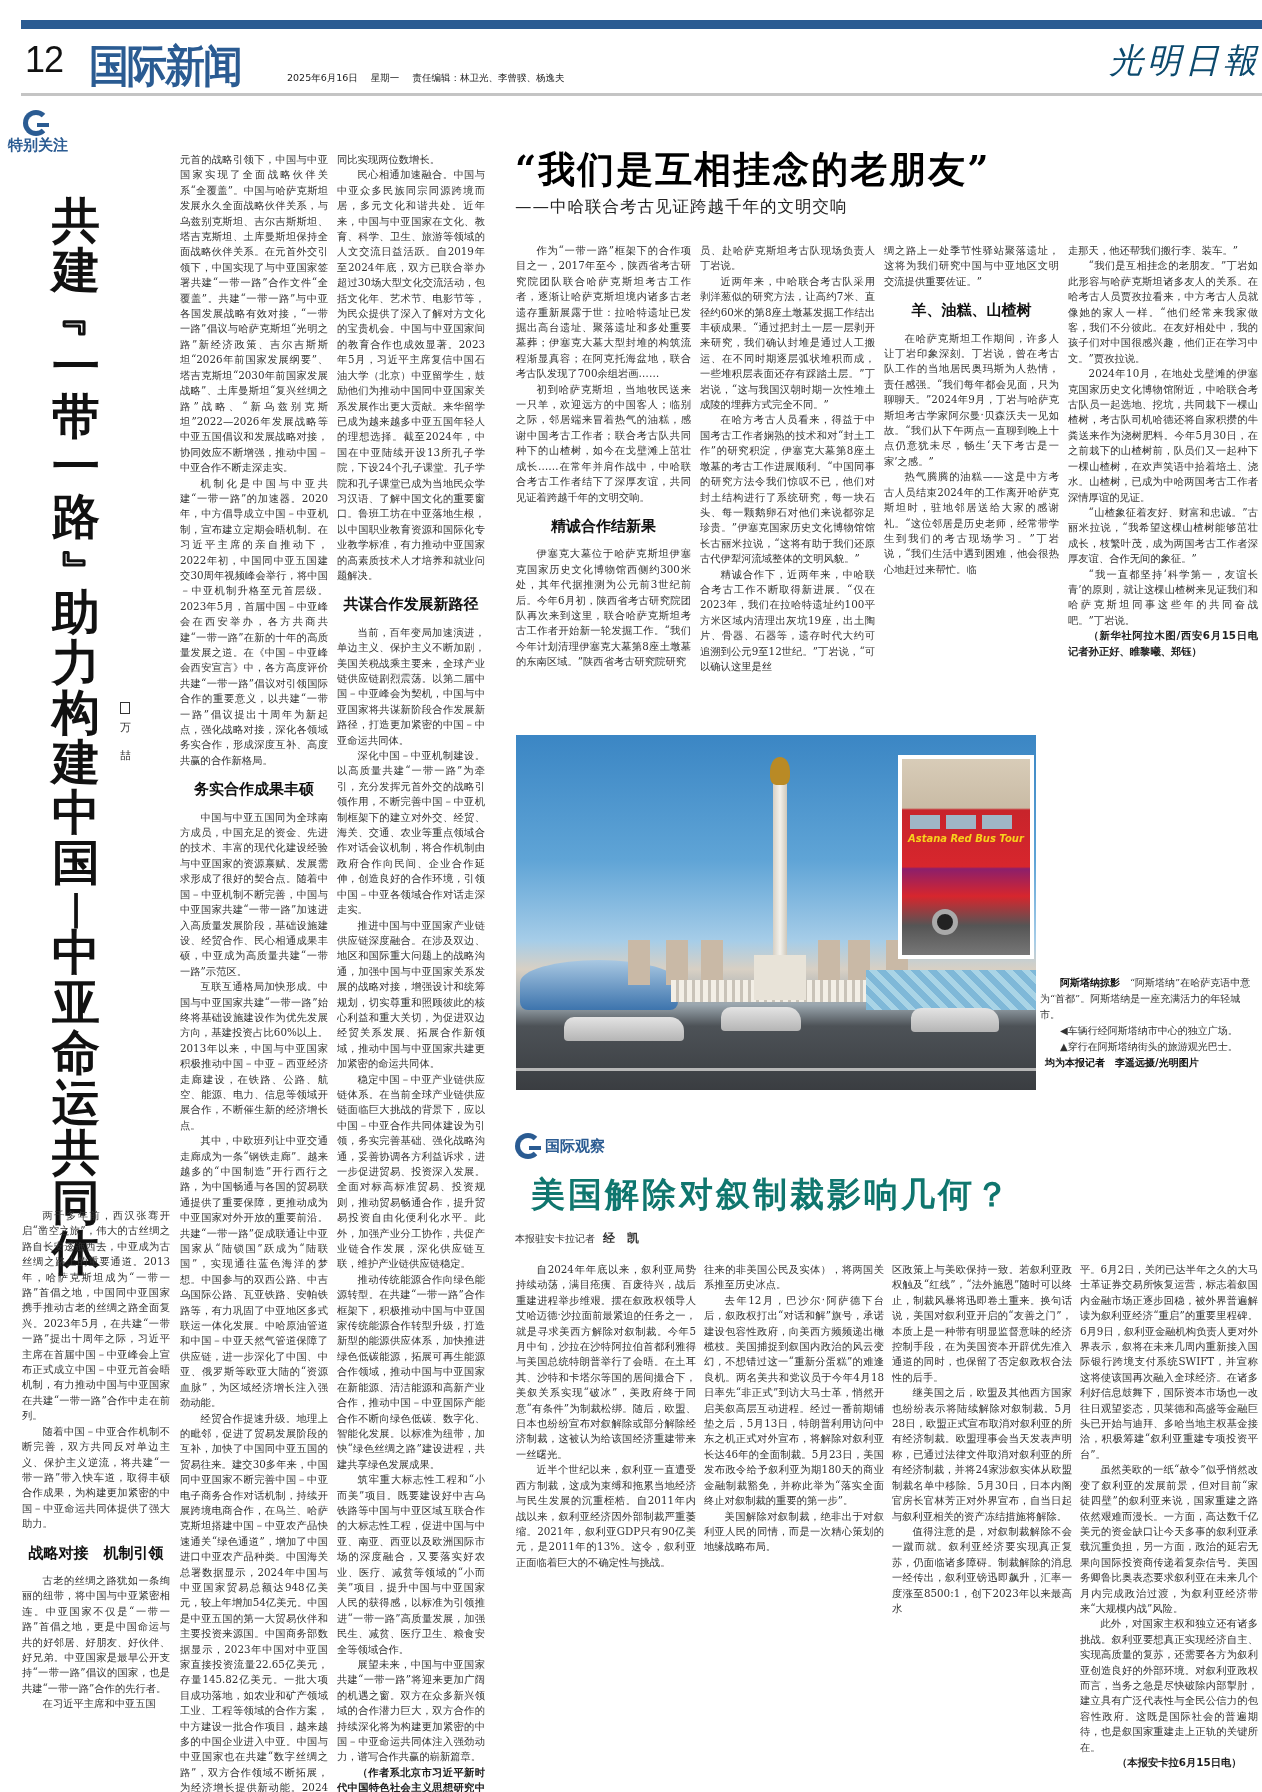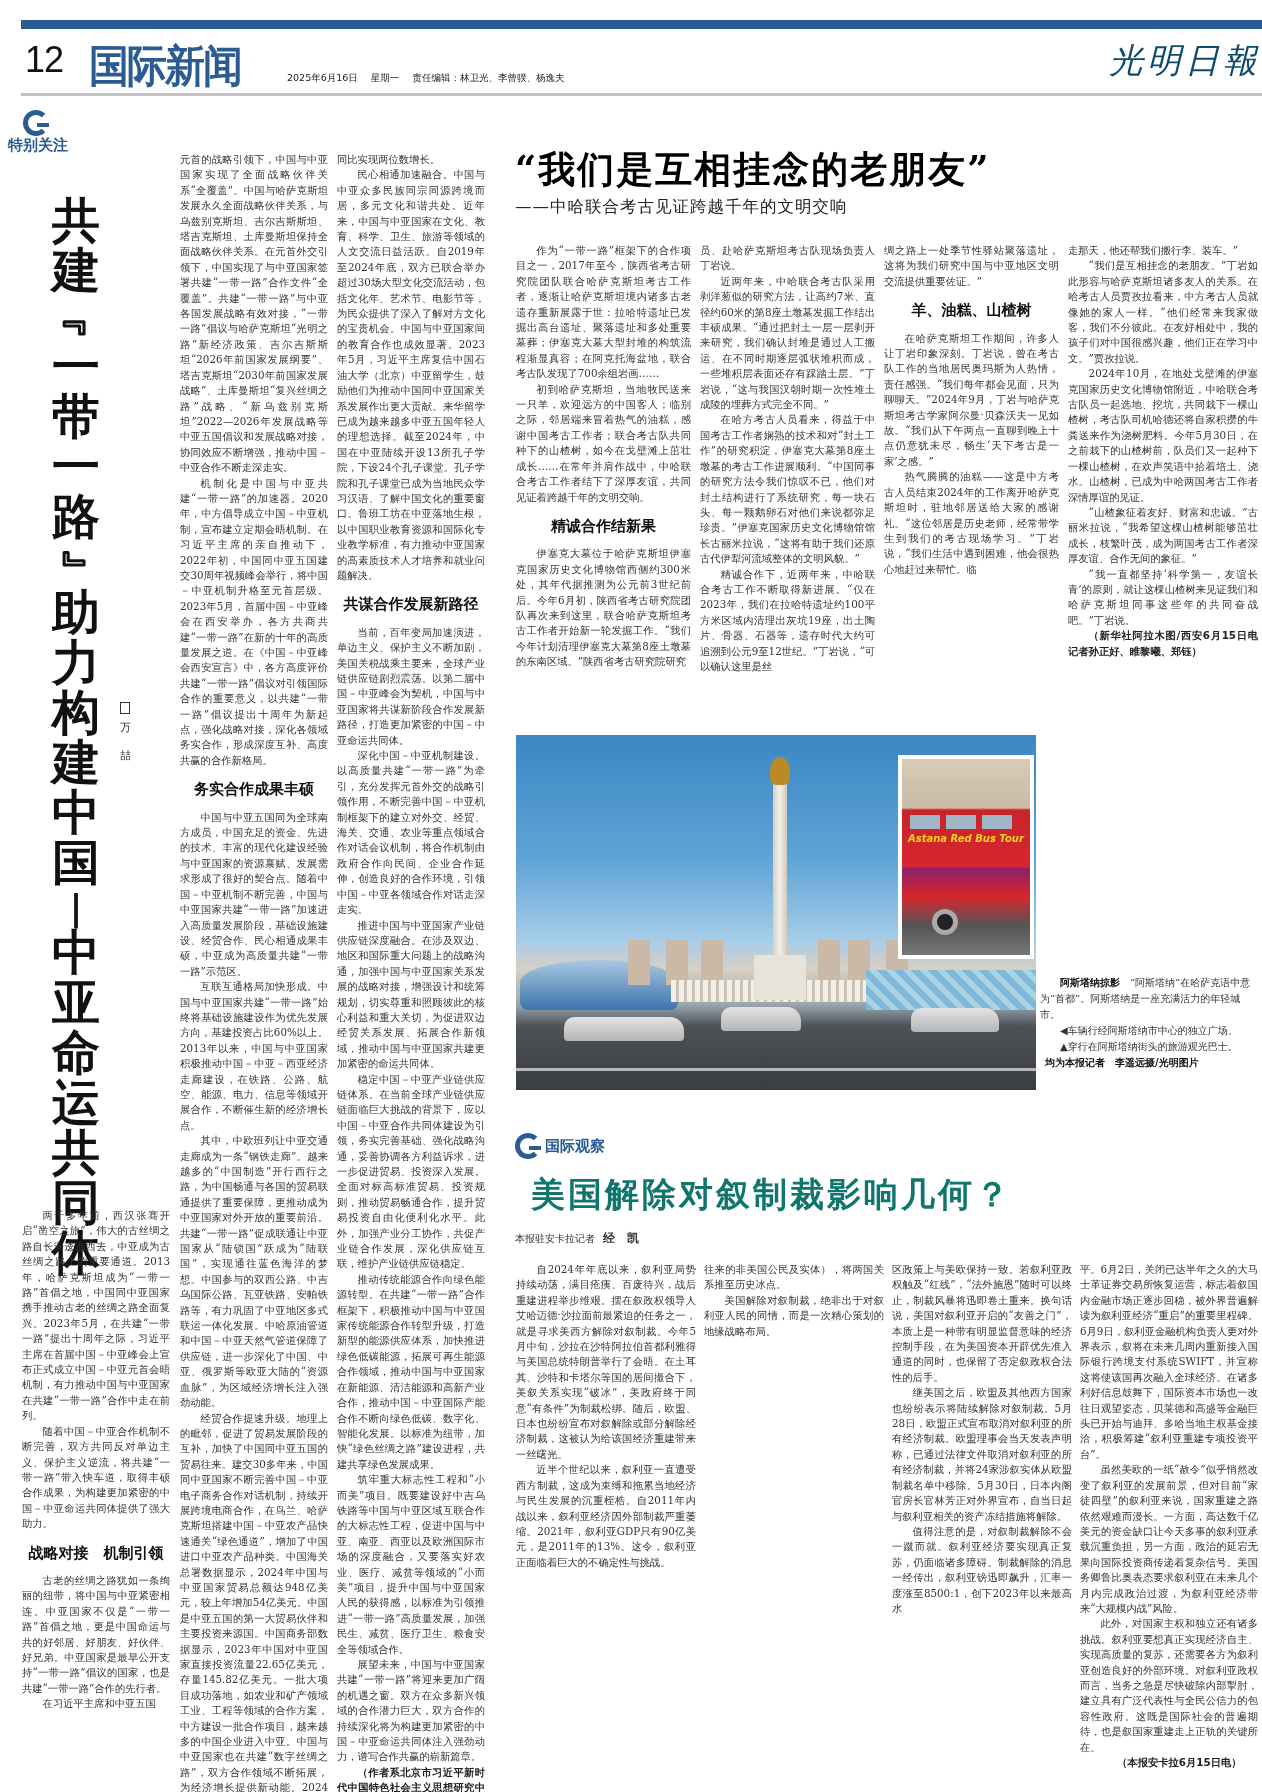--- a/index.html
+++ b/index.html
@@ -219,20 +219,21 @@
 <div class="byline-2">
   <span>本报驻安卡拉记者</span><b>经凯</b>
 </div>
 
 <div class="col-text" style="left:516px; top:1262px; width:180px; height:530px;">
   <p>自2024年年底以来，叙利亚局势持续动荡，满目疮痍、百废待兴，战后重建进程举步维艰。摆在叙政权领导人艾哈迈德·沙拉面前最紧迫的任务之一，就是寻求美西方解除对叙制裁。今年5月中旬，沙拉在沙特阿拉伯首都利雅得与美国总统特朗普举行了会晤。在土耳其、沙特和卡塔尔等国的居间撮合下，美叙关系实现“破冰”，美政府终于同意“有条件”为制裁松绑。随后，欧盟、日本也纷纷宣布对叙解除或部分解除经济制裁，这被认为给该国经济重建带来一丝曙光。</p>
   <p>近半个世纪以来，叙利亚一直遭受西方制裁，这成为束缚和拖累当地经济与民生发展的沉重桎梏。自2011年内战以来，叙利亚经济因外部制裁严重萎缩。2021年，叙利亚GDP只有90亿美元，是2011年的13%。这令，叙利亚正面临着巨大的不确定性与挑战。</p>
 </div>
 <div class="col-text" style="left:704px; top:1262px; width:180px; height:530px;">
   <p class="noindent">往来的非美国公民及实体），将两国关系推至历史冰点。</p>
+  <p>去年12月，巴沙尔·阿萨德下台后，叙政权打出“对话和解”旗号，承诺建设包容性政府，向美西方频频递出橄榄枝。美国捕捉到叙国内政治的风云变幻，不想错过这一“重新分蛋糕”的难逢良机。两名美共和党议员于今年4月18日率先“非正式”到访大马士革，悄然开启美叙高层互动进程。经过一番前期铺垫之后，5月13日，特朗普利用访问中东之机正式对外宣布，将解除对叙利亚长达46年的全面制裁。5月23日，美国发布政令给予叙利亚为期180天的商业金融制裁豁免，并称此举为“落实全面终止对叙制裁的重要的第一步”。</p>
   <p>美国解除对叙制裁，绝非出于对叙利亚人民的同情，而是一次精心策划的地缘战略布局。</p>
 </div>
 <div class="col-text" style="left:892px; top:1262px; width:180px; height:530px;">
   <p class="noindent">区政策上与美欧保持一致。若叙利亚政权触及“红线”，“法外施恩”随时可以终止，制裁风暴将迅即卷土重来。换句话说，美国对叙利亚开启的“友善之门”，本质上是一种带有明显监督意味的经济控制手段，在为美国资本开辟优先准入通道的同时，也保留了否定叙政权合法性的后手。</p>
   <p>继美国之后，欧盟及其他西方国家也纷纷表示将陆续解除对叙制裁。5月28日，欧盟正式宣布取消对叙利亚的所有经济制裁。欧盟理事会当天发表声明称，已通过法律文件取消对叙利亚的所有经济制裁，并将24家涉叙实体从欧盟制裁名单中移除。5月30日，日本内阁官房长官林芳正对外界宣布，自当日起与叙利亚相关的资产冻结措施将解除。</p>
   <p>值得注意的是，对叙制裁解除不会一蹴而就。叙利亚经济要实现真正复苏，仍面临诸多障碍。制裁解除的消息一经传出，叙利亚镑迅即飙升，汇率一度涨至8500:1，创下2023年以来最高水</p>
 </div>
 <div class="col-text" style="left:1080px; top:1262px; width:178px; height:530px;">
   <p class="noindent">平。6月2日，关闭已达半年之久的大马士革证券交易所恢复运营，标志着叙国内金融市场正逐步回稳，被外界普遍解读为叙利亚经济“重启”的重要里程碑。6月9日，叙利亚金融机构负责人更对外界表示，叙将在未来几周内重新接入国际银行跨境支付系统SWIFT，并宣称这将使该国再次融入全球经济。在诸多利好信息鼓舞下，国际资本市场也一改往日观望姿态，贝莱德和高盛等金融巨头已开始与迪拜、多哈当地主权基金接洽，积极筹建“叙利亚重建专项投资平台”。</p>
   <p>虽然美欧的一纸“赦令”似乎悄然改变了叙利亚的发展前景，但对目前“家徒四壁”的叙利亚来说，国家重建之路依然艰难而漫长。一方面，高达数千亿美元的资金缺口让今天多事的叙利亚承载沉重负担，另一方面，政治的延宕无果向国际投资商传递着复杂信号。美国务卿鲁比奥表态要求叙利亚在未来几个月内完成政治过渡，为叙利亚经济带来“大规模内战”风险。</p>

